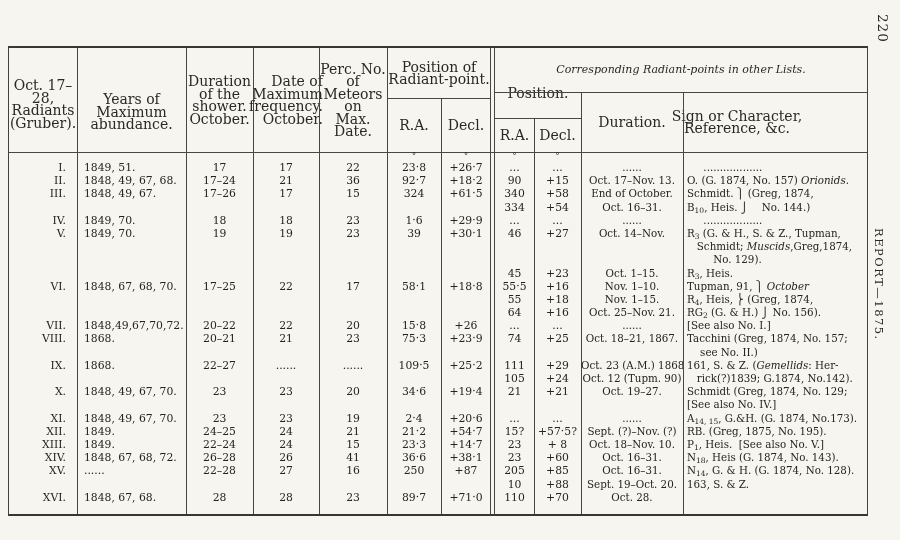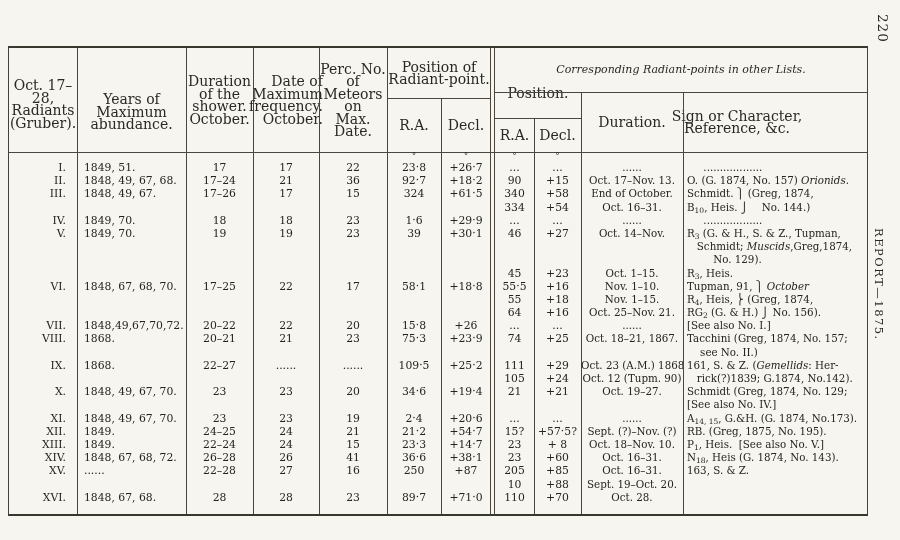--- a/index.html
+++ b/index.html
@@ -407,17 +407,18 @@
           <div class="bline">Tacchini (Greg, 1874, No. 157;</div>
           <div class="bline">&nbsp;&nbsp;&nbsp;&nbsp;see No. II.)</div>
           <div class="bline">161, S. &amp; Z. (<i>Gemellids</i>: Her-</div>
           <div class="bline">&nbsp;&nbsp;&nbsp;rick(?)1839; G.1874, No.142).</div>
           <div class="bline">Schmidt (Greg, 1874, No. 129;</div>
           <div class="bline">[See also No. IV.]</div>
           <div class="bline">A<sub>14, 15</sub>, G.&amp;H. (G. 1874, No.173).</div>
           <div class="bline">RB. (Greg, 1875, No. 195).</div>
           <div class="bline">P<sub>1</sub>, Heis. &nbsp;[See also No. V.]</div>
           <div class="bline">N<sub>18</sub>, Heis (G. 1874, No. 143).</div>
+          <div class="bline">N<sub>14</sub>, G. &amp; H. (G. 1874, No. 128).</div>
           <div class="bline">163, S. &amp; Z.</div>
         </div>
       </div>
   </div>
 </div>
 
 </body></html>

